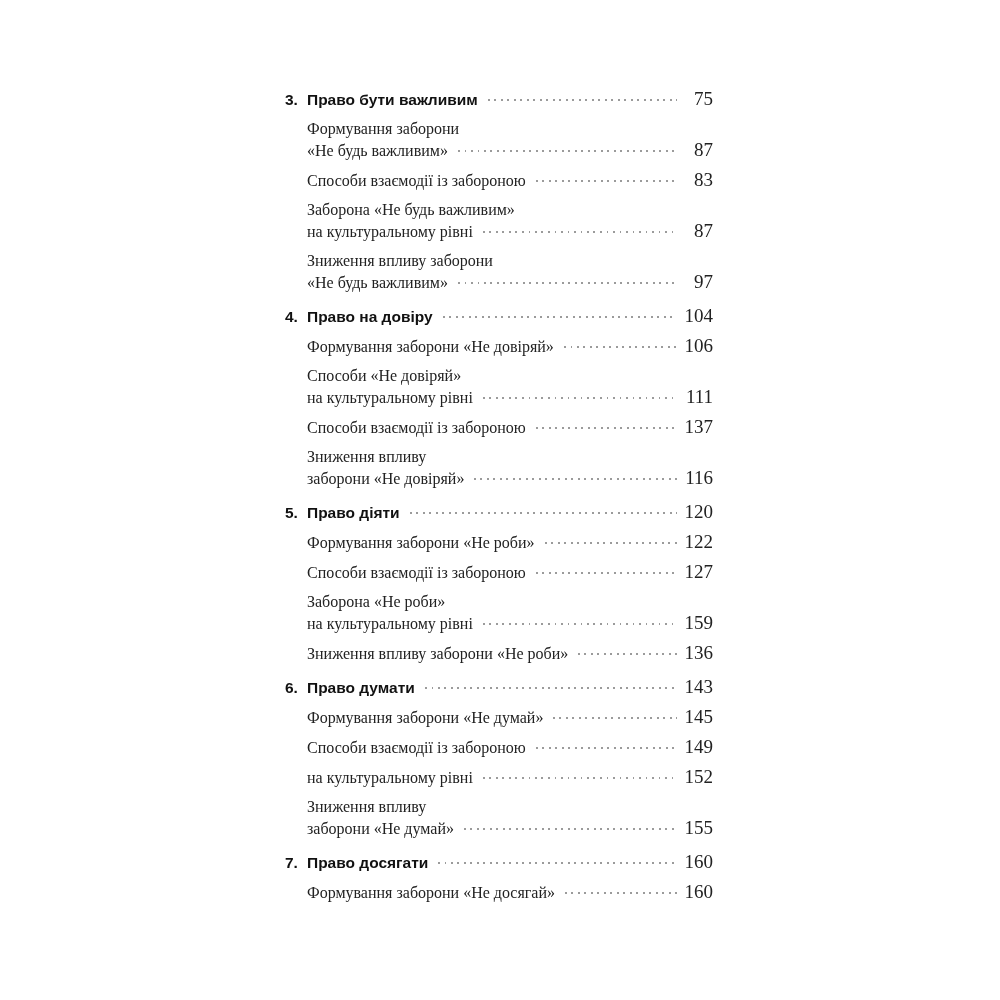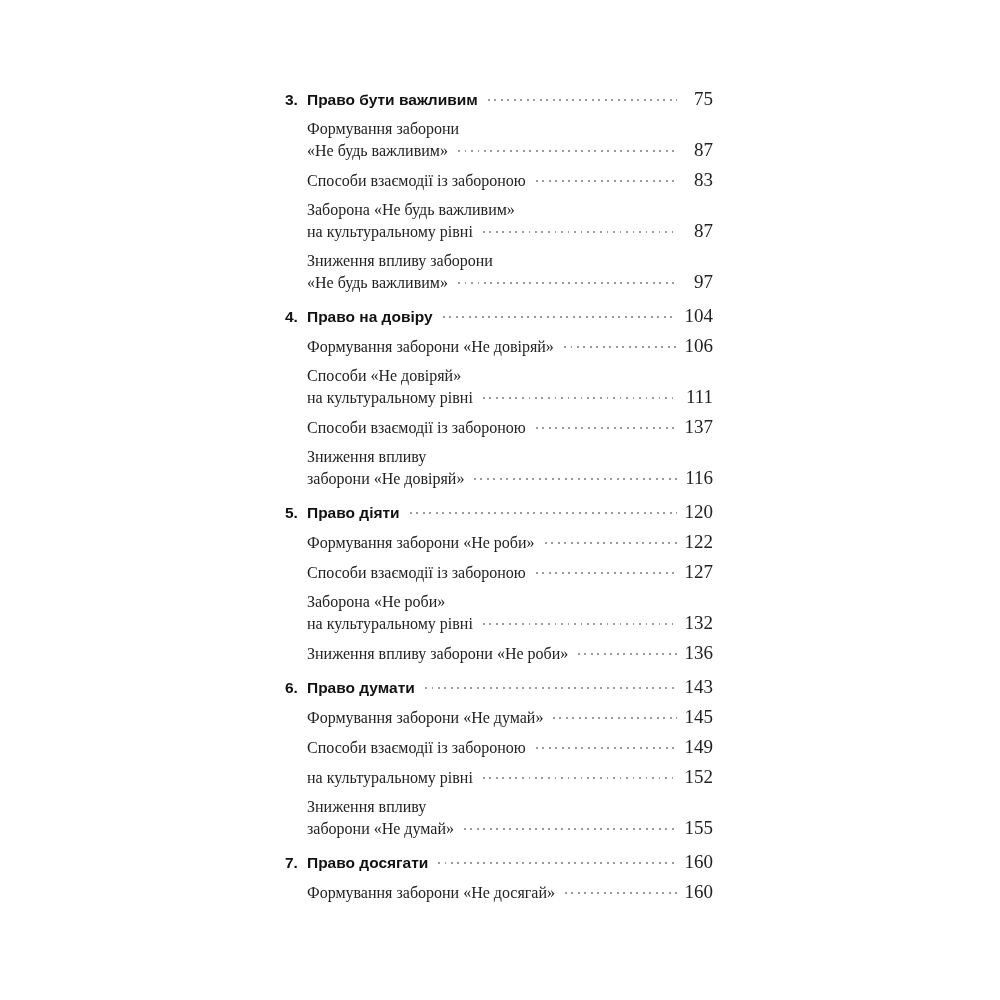--- a/index.html
+++ b/index.html
@@ -156,21 +156,21 @@
             <span class="entry-text">Способи взаємодії із забороною</span>
             <span class="leader"></span>
             <span class="pagenum">127</span>
           </div>
         </div>
         <div class="entry">
           <div class="entry-line">Заборона «Не роби»</div>
           <div class="row">
             <span class="entry-text">на культуральному рівні</span>
             <span class="leader"></span>
-            <span class="pagenum">132</span>
+            <span class="pagenum">159</span>
           </div>
         </div>
         <div class="entry">
           <div class="row">
             <span class="entry-text">Зниження впливу заборони «Не роби»</span>
             <span class="leader"></span>
             <span class="pagenum">136</span>
           </div>
         </div>
       </div>

